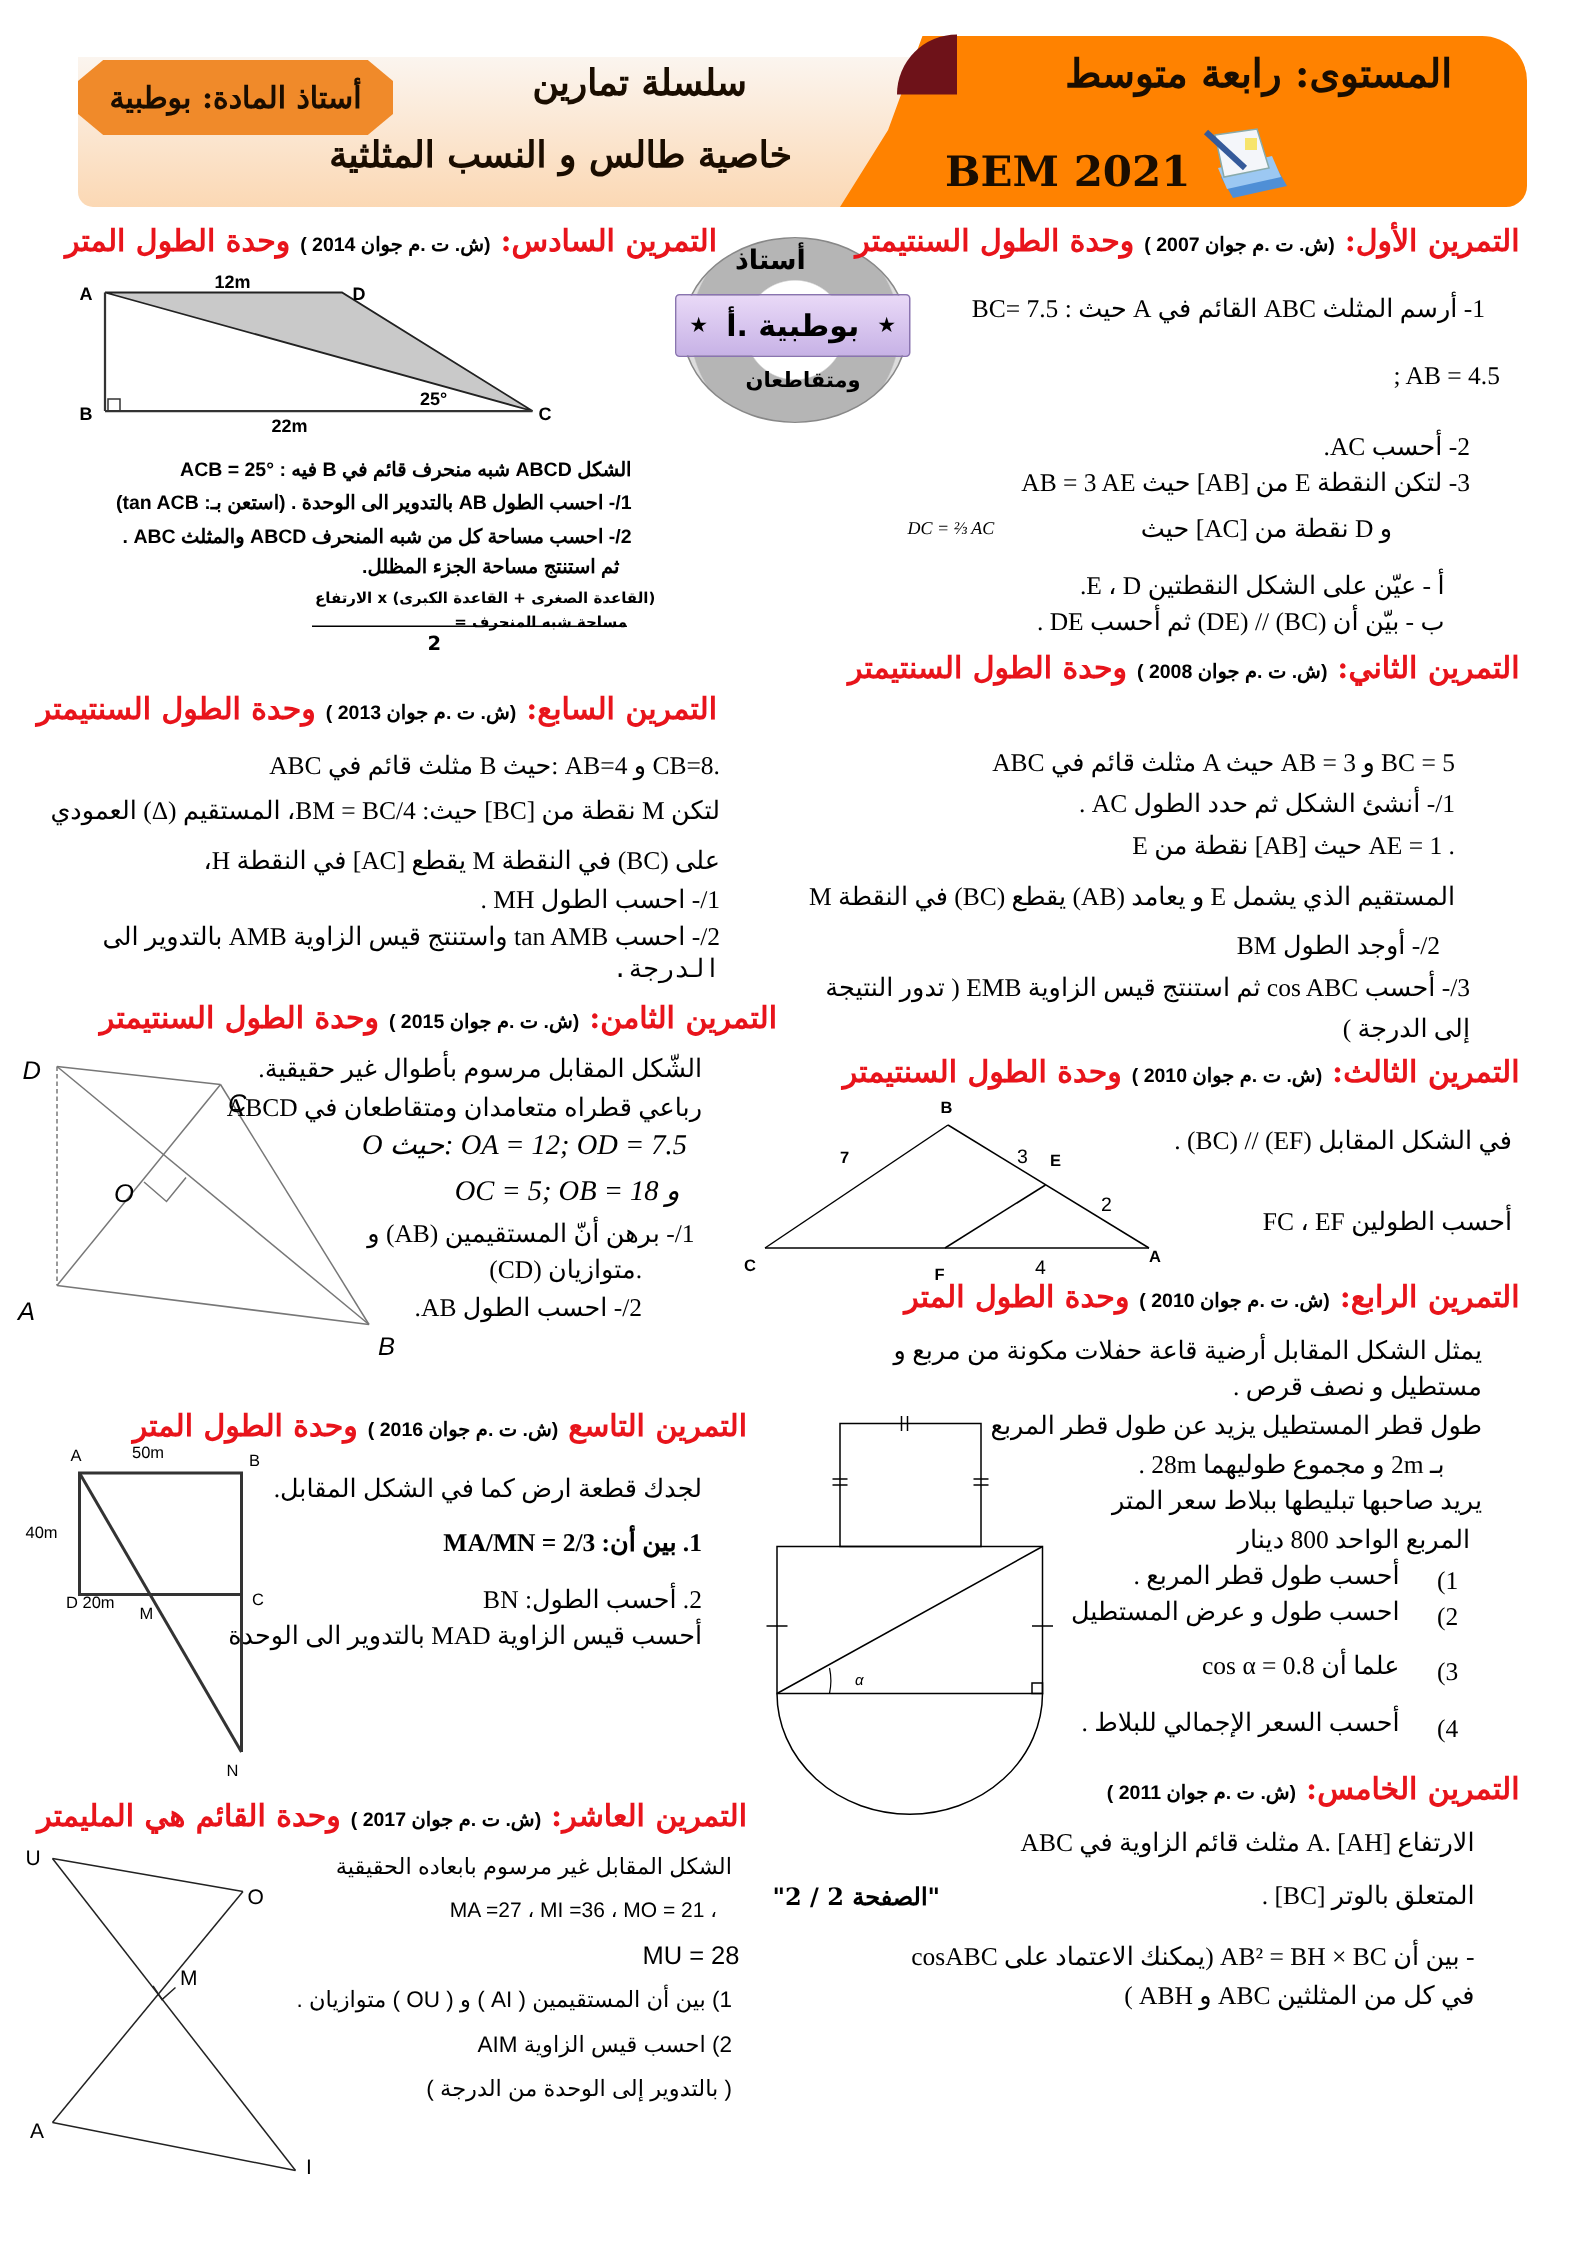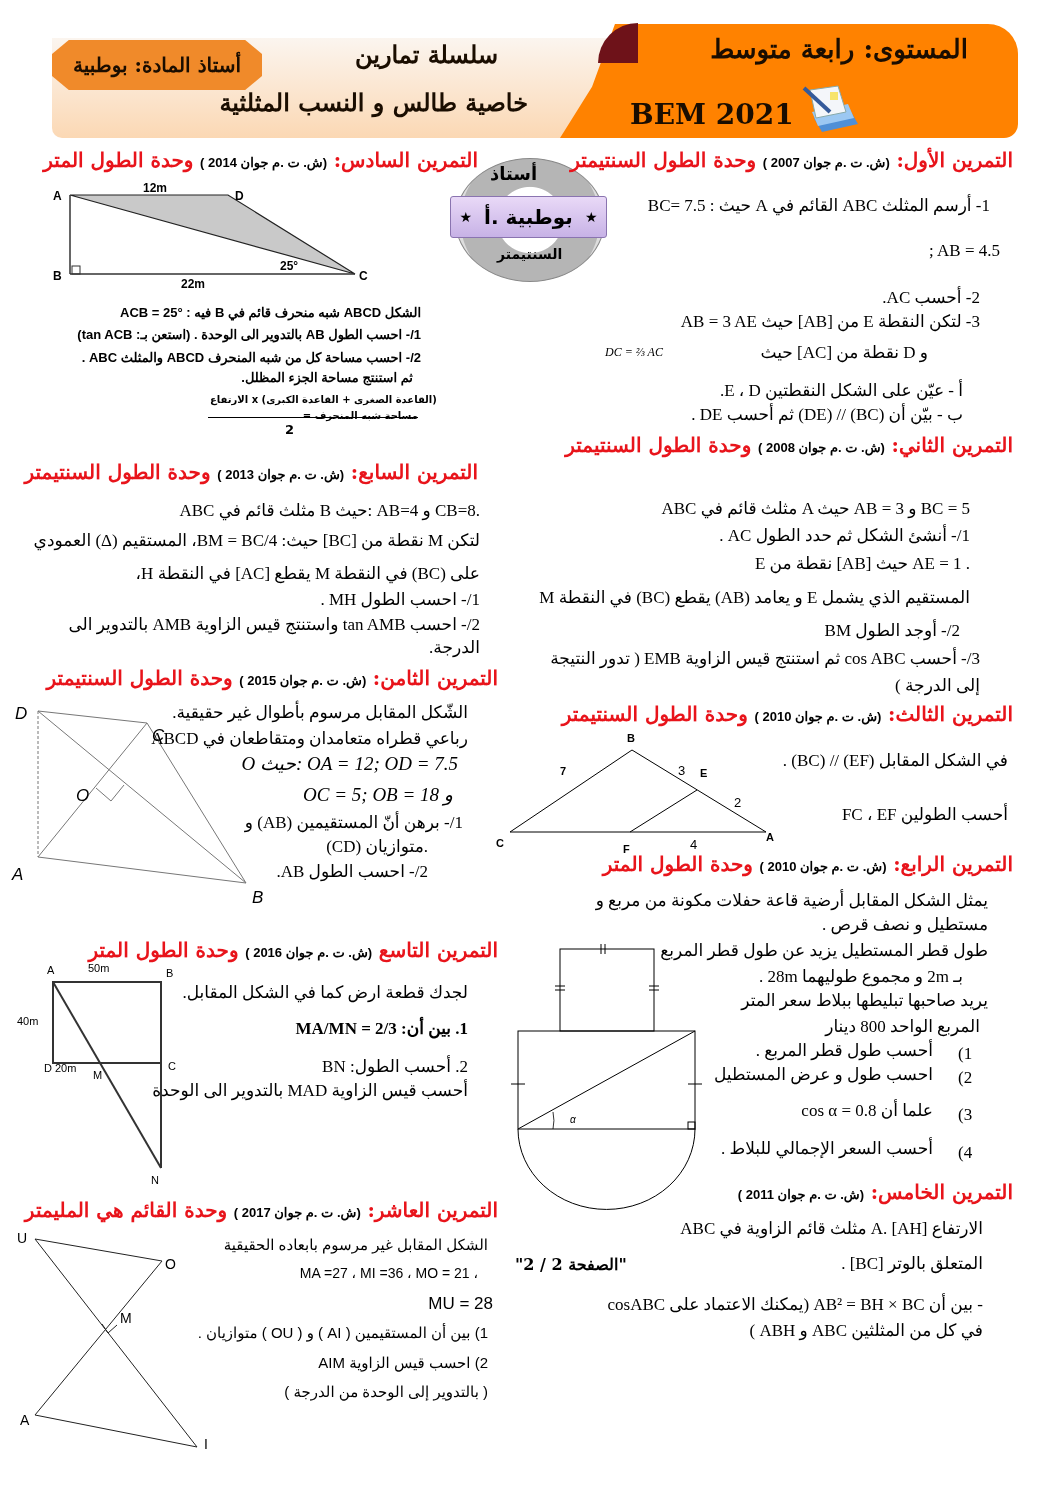--- a/index.html
+++ b/index.html
@@ -59,21 +59,21 @@
   <span class="banner-text rtl" style="font-size:20px;">أستاذ المادة: بوطبية</span>
 </div>
 
 <div class="abs stamp"></div>
 <div class="abs rtl" style="left:490px;top:163px;font-size:18px;font-weight:bold;">أستاذ</div>
 <div class="abs stamp-band">
   <span style="font-size:14px;margin-right:12px;">★</span>
   <span class="rtl">بوطبية .أ</span>
   <span style="font-size:14px;margin-left:12px;">★</span>
 </div>
-<div class="abs rtl" style="left:497px;top:246px;font-size:14px;font-weight:bold;">السنتيمتر</div>
+<div class="abs rtl" style="left:497px;top:246px;font-size:14px;font-weight:bold;">ومتقاطعان</div>
 
 <div class="abs ex-title rtl" style="right:45px;top:148px;">
   <span class="red">التمرين الأول:</span>
   <span class="blk">(ش. ت .م جوان 2007 )</span>
   <span class="red">وحدة الطول السنتيمتر</span>
 </div>
 <div class="abs txt rtl" style="right:68px;top:195px;">1- أرسم المثلث ABC القائم في A حيث : BC= 7.5</div>
 <div class="abs txt rtl" style="right:58px;top:240px;">; AB = 4.5</div>
 <div class="abs txt rtl" style="right:78px;top:287px;">2- أحسب AC.</div>
 <div class="abs txt rtl" style="right:78px;top:311px;">3- لتكن النقطة E من [AB] حيث AB = 3 AE</div>
@@ -195,23 +195,23 @@
 <div class="abs ex-title rtl" style="right:580px;top:460px;">
   <span class="red">التمرين السابع:</span>
   <span class="blk">(ش. ت .م جوان 2013 )</span>
   <span class="red">وحدة الطول السنتيمتر</span>
 </div>
 <div class="abs txt rtl" style="right:578px;top:500px;">ABC مثلث قائم في B حيث: AB=4 و CB=8.</div>
 <div class="abs txt rtl" style="right:578px;top:530px;">لتكن M نقطة من [BC] حيث: BM = BC/4، المستقيم (Δ) العمودي</div>
 <div class="abs txt rtl" style="right:578px;top:563px;">على (BC) في النقطة M يقطع [AC] في النقطة H،</div>
 <div class="abs txt rtl" style="right:578px;top:589px;">1/- احسب الطول MH .</div>
 <div class="abs txt rtl" style="right:578px;top:614px;">2/- احسب tan AMB واستنتج قيس الزاوية AMB بالتدوير الى</div>
-<div class="abs txt rtl" style="right:578px;top:637px;">الدرجة.</div>
-
-<div class="abs ex-title rtl" style="right:560px;top:666px;text-align:center;">
+<div class="abs txt rtl" style="right:578px;top:637px;font-family:Liberation Mono, monospace;">الدرجة.</div>
+
+<div class="abs ex-title rtl" style="right:540px;top:666px;text-align:center;">
   <span class="red">التمرين الثامن:</span>
   <span class="blk">(ش. ت .م جوان 2015 )</span>
   <span class="red">وحدة الطول السنتيمتر</span>
 </div>
 <svg class="abs" style="left:10px;top:705px;" width="270" height="205">
   <line x1="28" y1="6" x2="137" y2="18" stroke="#777"></line>
   <line x1="28" y1="6" x2="28" y2="152" stroke="#777" stroke-dasharray="3,2"></line>
   <line x1="28" y1="152" x2="236" y2="178" stroke="#777"></line>
   <line x1="137" y1="18" x2="236" y2="178" stroke="#777"></line>
   <line x1="28" y1="152" x2="137" y2="18" stroke="#777"></line>

